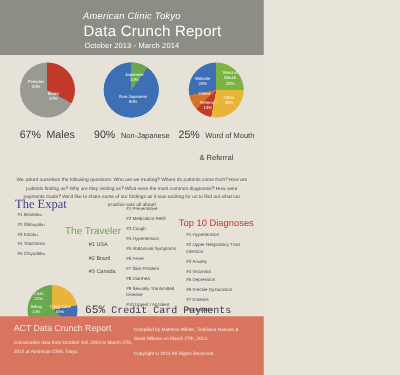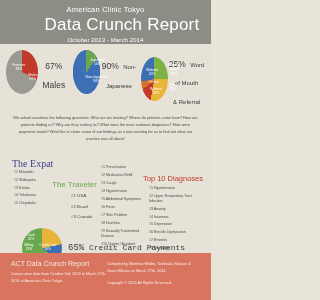--- a/index.html
+++ b/index.html
@@ -13,31 +13,31 @@
   .poster { width:211px; height:300px; position:relative; background:#e6e2d8; }
 
   
   .header {
     background:#8d8c85;
     height:44px;
     display:flex; flex-direction:column;
     align-items:center; justify-content:center;
     padding-top:3px;
   }
-  .h-line1 { font-size:7.5px; color:#ffffff; letter-spacing:.2px; }
-  .h-line2 { font-size:17px; color:#ffffff; letter-spacing:.2px; margin-top:1px;margin-left:33px; }
+  .h-line1 { font-size:7.5px; color:#ffffff; letter-spacing:.2px;font-style:italic; }
+  .h-line2 { font-size:12px; color:#ffffff; letter-spacing:.2px; margin-top:1px;margin-left:33px; }
   .h-line3 { font-size:6px; color:#ffffff; margin-top:2px; letter-spacing:.1px; }
 
   
   .pierow {
     display:flex; justify-content:space-around;
     align-items:flex-start;
     padding:6px 4px 0 4px;
   }
-  .piecell { width:64px; display:flex; align-items:center; }
+  .piecell { width:64px; display:flex; flex-direction:column; align-items:center; }
   .pie { width:44px; height:44px; border-radius:50%; position:relative; }
   .pie.p1 { background:conic-gradient(#c0392b 0 33%, #9a9a93 33% 100%); }
   .pie.p2 { background:conic-gradient(#3d6fb5 0 0%, #3d6fb5 0 100%); }
   .pie.p2::before {
     content:""; position:absolute; inset:0; border-radius:50%;
     background:conic-gradient(from 0deg, #6aa84f 0 10%, #3d6fb5 10% 100%);
   }
   .pie.p3 {
     background:conic-gradient(
       #7cb342 0 25%,

